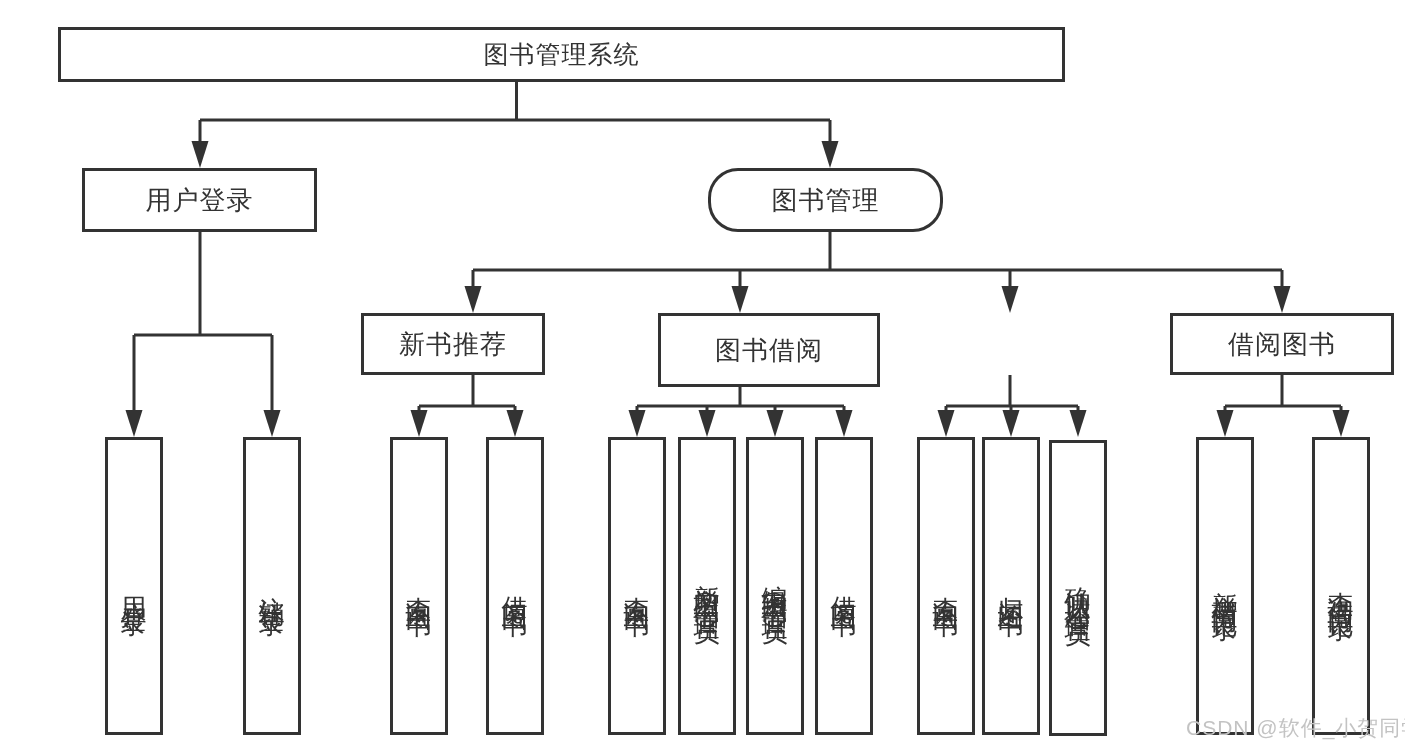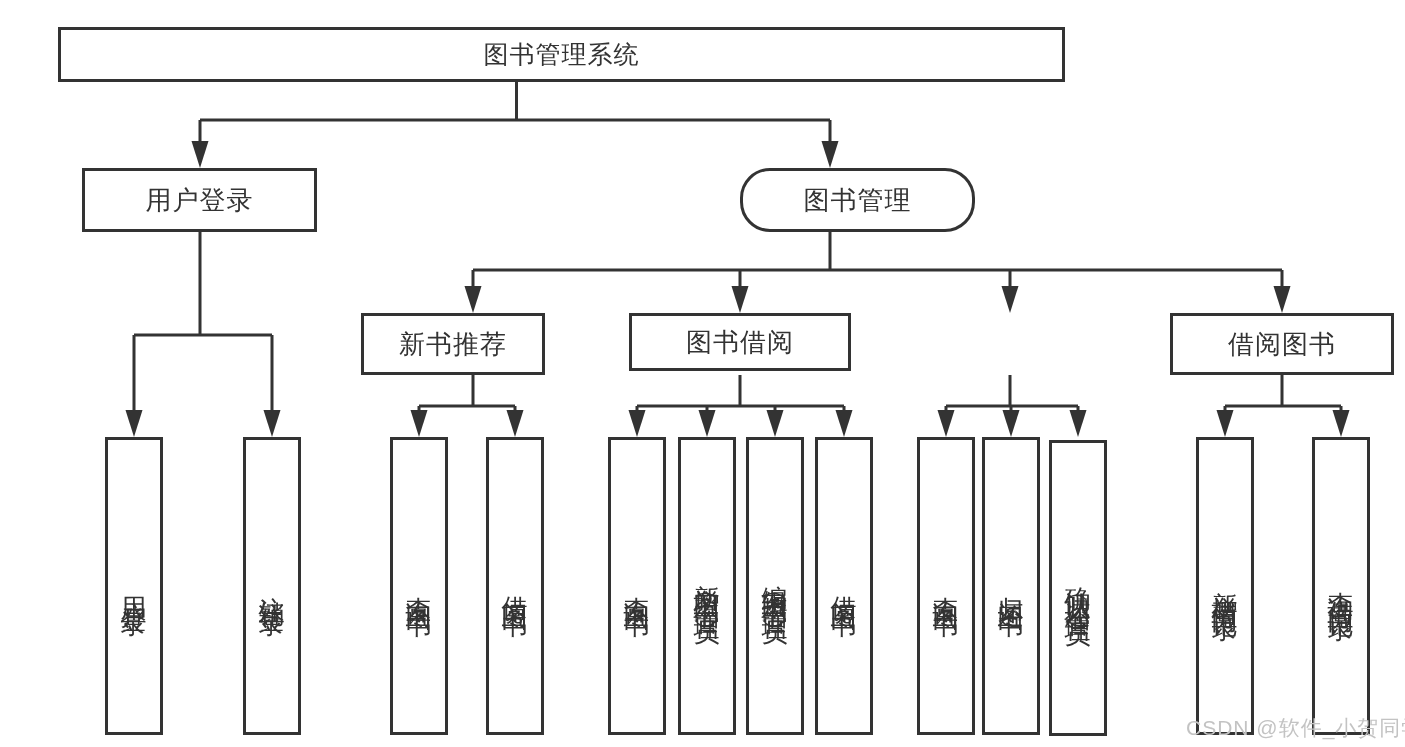--- a/index.html
+++ b/index.html
@@ -97,28 +97,28 @@
     </g>
   </svg>
 
   <div class="node root" style="left:14px; top:27px; width:1007px; height:55px;margin-left:44px;">
     <span class="hlabel">图书管理系统</span>
   </div>
 
   <div class="node" style="left:82px; top:168px; width:235px; height:64px;">
     <span class="hlabel">用户登录</span>
   </div>
-  <div class="node" style="left:740px; top:168px; width:235px; height:64px;border-radius:30px;">
+  <div class="node" style="left:708px; top:168px; width:235px; height:64px;border-radius:30px;">
     <span class="hlabel">图书管理</span>
   </div>
 
   <div class="node" style="left:361px; top:313px; width:184px; height:62px;">
     <span class="hlabel">新书推荐</span>
   </div>
-  <div class="node" style="left:629px; top:313px; width:222px; height:58px;">
+  <div class="node" style="left:658px; top:313px; width:222px; height:74px;">
     <span class="hlabel">图书借阅</span>
   </div>
   <div class="node" style="left:1170px; top:313px; width:224px; height:62px;">
     <span class="hlabel">借阅图书</span>
   </div>
 
   <div class="node" style="left:105px; top:437px; width:58px; height:298px;">
     <span class="vlabel">用户登录</span>
   </div>
   <div class="node" style="left:243px; top:437px; width:58px; height:298px;">

